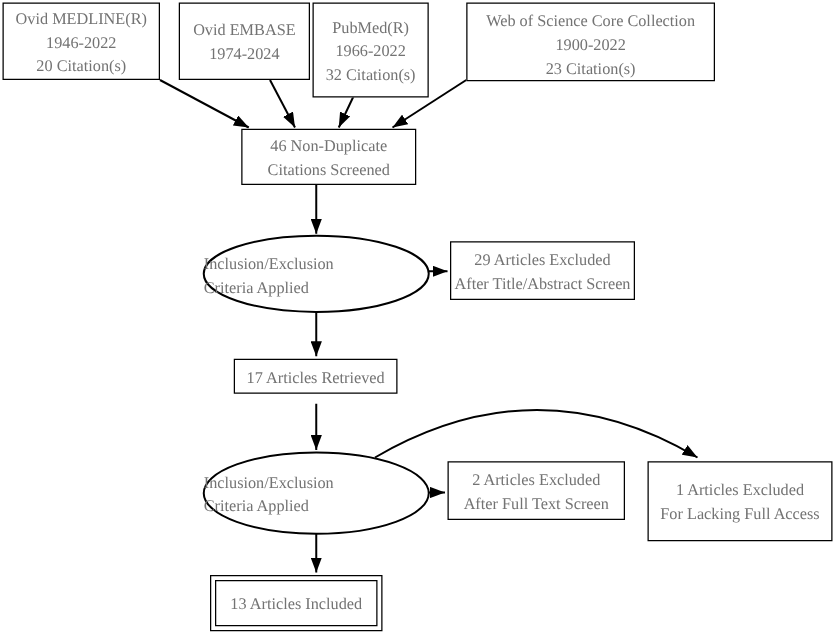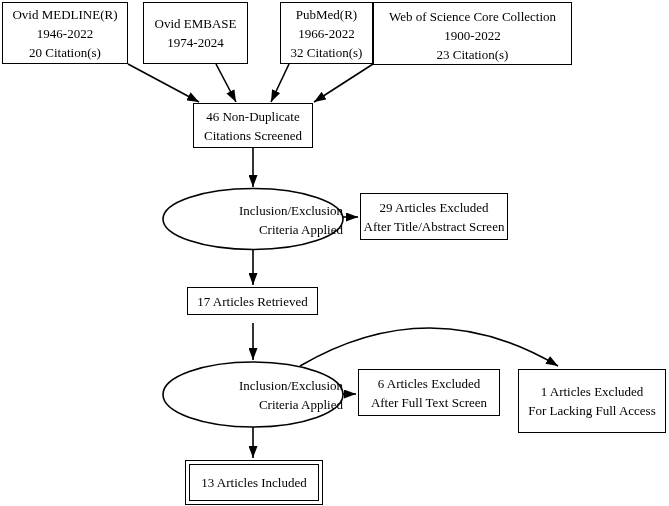--- a/index.html
+++ b/index.html
@@ -6,21 +6,21 @@
     margin: 0;
     padding: 0;
     background: #ffffff;
   }
   .stage {
     position: relative;
     width: 669px;
     height: 506px;
     background: #ffffff;
     font-family: "Liberation Serif", serif;
-    color: #000000;
+    color: #737373;
     overflow: hidden;
   }
   .connector-layer {
     position: absolute;
     left: 0;
     top: 0;
     width: 669px;
     height: 506px;
   }
   .box {
@@ -34,21 +34,21 @@
     justify-content: center;
     text-align: center;
     font-size: 13px;
     line-height: 19px;
     white-space: nowrap;
   }
   .ellipse-label {
     position: absolute;
     display: flex;
     flex-direction: column;
-    align-items: flex-end;
+    align-items: flex-start;
     justify-content: center;
     text-align: center;
     font-size: 13px;
     line-height: 19px;
     white-space: nowrap;
   }
   .inner-box {
     position: absolute;
     left: 3px;
     top: 3px;
@@ -56,30 +56,30 @@
     bottom: 3px;
     box-sizing: border-box;
     border: 1.5px solid #000000;
     display: flex;
     align-items: center;
     justify-content: center;
   }
   
   #src-medline   { left: 2px;   top: 2px;   width: 126px; height: 62px; }
   #src-embase    { left: 143px; top: 2px;   width: 105px; height: 62px; font-family: Liberation Serif, serif; }
-  #src-pubmed    { left: 250px; top: 2px;   width: 93px;  height: 62px; margin-left: 30px; }
+  #src-pubmed    { left: 250px; top: 2px;   width: 93px;  height: 76px; }
   #src-wos       { left: 373px; top: 2px;   width: 199px; height: 63px; justify-content: flex-end; }
-  #screened-box  { left: 193px; top: 103px; width: 120px; height: 45px; }
+  #screened-box  { left: 193px; top: 103px; width: 140px; height: 45px; }
   #ellipse1-text { left: 163px; top: 189px; width: 180px; height: 61px; }
   #excl-ta-box   { left: 360px; top: 193px; width: 148px; height: 47px; }
   #retrieved-box { left: 187px; top: 287px; width: 131px; height: 28px; }
   #ellipse2-text { left: 163px; top: 362px; width: 180px; height: 65px; }
   #excl-ft-box   { left: 358px; top: 369px; width: 142px; height: 47px; }
   #excl-ac-box   { left: 518px; top: 369px; width: 148px; height: 64px; }
-  #included-box  { left: 185px; top: 460px; width: 138px; height: 45px; border-width: 1.5px; }
+  #included-box  { left: 168px; top: 460px; width: 138px; height: 45px; border-width: 1.5px; }
 </style>
 </head>
 <body>
 
 <div class="stage">
 
   <svg class="connector-layer" width="669" height="506" viewBox="0 0 669 506" xmlns="http://www.w3.org/2000/svg">
     <defs>
       <marker id="arrow" markerUnits="userSpaceOnUse" markerWidth="13" markerHeight="9" refX="12" refY="4.5" orient="auto">
         <path d="M0,0 L12,4.5 L0,9 z" fill="#000000"></path>
@@ -151,21 +151,21 @@
   <div class="box" id="retrieved-box">
     <div>17 Articles Retrieved</div>
   </div>
 
   <div class="ellipse-label" id="ellipse2-text">
     <div>Inclusion/Exclusion</div>
     <div>Criteria Applied</div>
   </div>
 
   <div class="box" id="excl-ft-box">
-    <div>6 Articles Excluded</div>
+    <div>2 Articles Excluded</div>
     <div>After Full Text Screen</div>
   </div>
 
   <div class="box" id="excl-ac-box">
     <div>1 Articles Excluded</div>
     <div>For Lacking Full Access</div>
   </div>
 
   <div class="box" id="included-box">
     <div class="inner-box">

